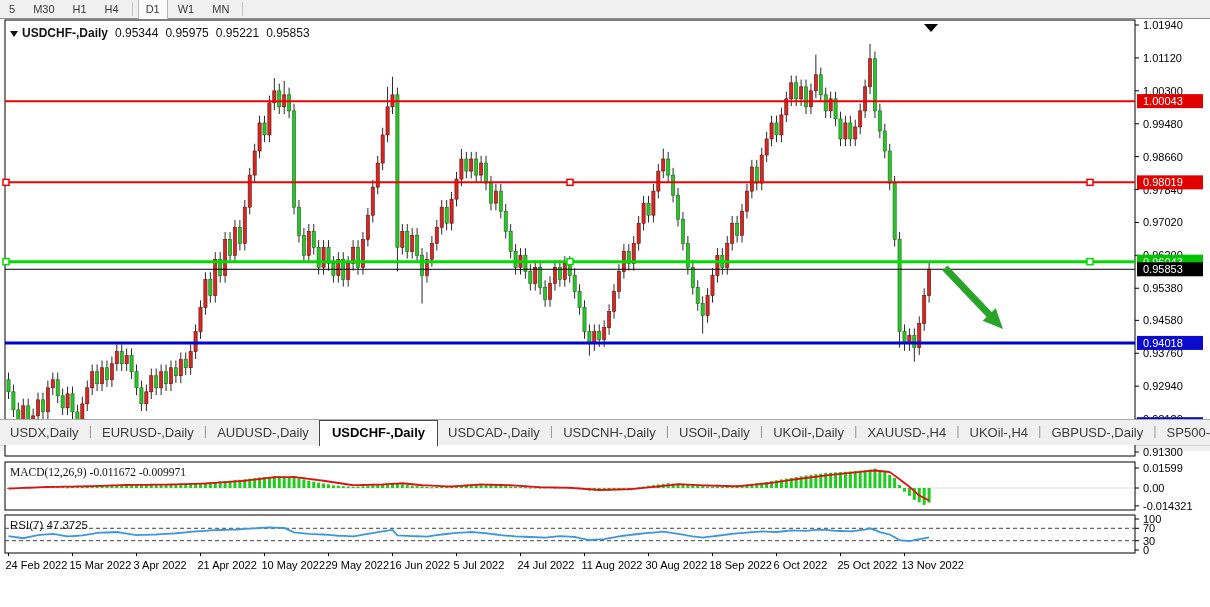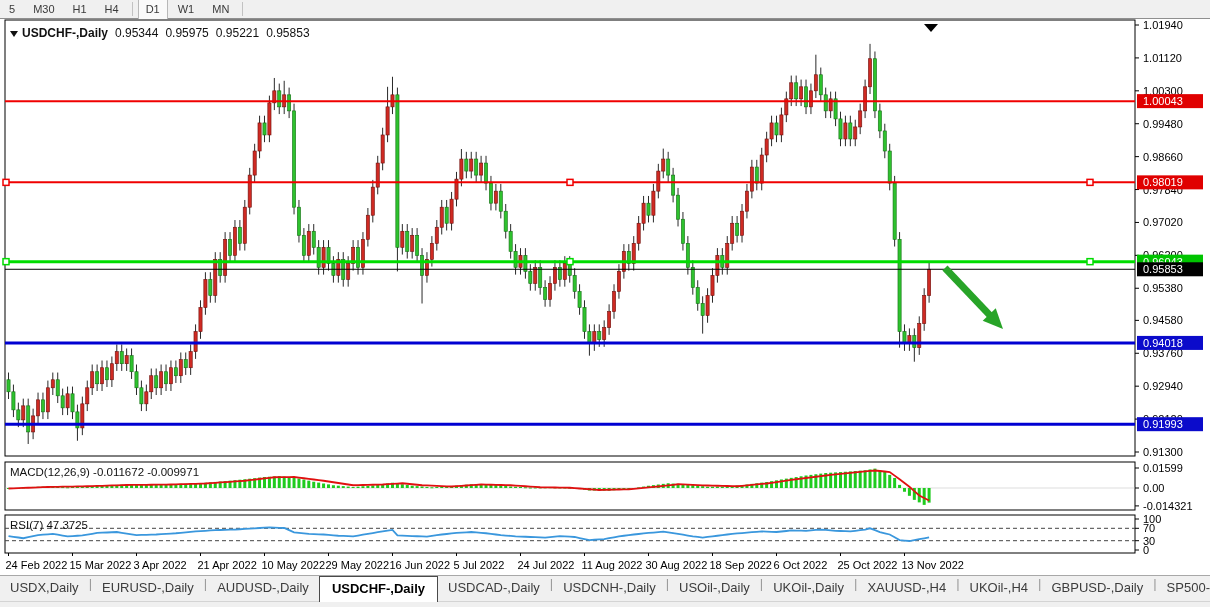--- a/index.html
+++ b/index.html
@@ -5,33 +5,33 @@
   * { margin:0; padding:0; box-sizing:border-box; }
   html,body { width:1210px; height:607px; overflow:hidden; background:#ffffff;
     font-family:"Liberation Sans", sans-serif; }
   
   .toolbar { height:19px; background:#f0f0f0; border-bottom:1px solid #8f8f8f;
     display:flex; align-items:center; font-size:11px; color:#333; }
   .tf-btn { padding:2px 8px; margin:0 1px; cursor:default; color:#3a3a3a; }
   .tf-btn.active { background:#fafafa; border:1px solid #b8b8b8; padding:4px 7px; }
   .tf-sep { width:1px; height:14px; background:#c2c2c2; margin:0 4px; }
   
-  .chart-wrap { position:relative; width:1210px; height:556px; background:#ffffff; }
+  .chart-wrap { position:relative; width:1210px; height:400px; background:#ffffff; }
   svg text { font-family:"Liberation Sans", sans-serif; }
   .overlay { position:absolute; font-size:12px; color:#111; white-space:nowrap; }
   .title-line { left:10px; top:7px; }
   .title-line .num { margin-left:7px; }
   .sym { font-weight:bold; margin-left:4px; }
   .tri { display:inline-block; width:0; height:0; border-left:4px solid transparent;
     border-right:4px solid transparent; border-top:6px solid #111; vertical-align:middle; }
-  .macd-label { left:10px; top:447px; font-size:11.5px; }
+  .macd-label { left:10px; top:447px; font-size:11.5px;font-family:Liberation Serif, serif; }
   .rsi-label  { left:10px; top:500px; font-size:11.5px; }
   
   .tabbar { height:26px; background:#f0f0f0; border-top:1px solid #a8a8a8;
-    display:flex; align-items:flex-start; font-size:13px; color:#3c3c3c; position:relative; }
+    display:flex; align-items:center; font-size:13px; color:#3c3c3c; position:relative; }
   .tab { padding:4px 10px 5px 10px; cursor:default; white-space:nowrap; }
   .tab.active { background:#ffffff; border:1px solid #4a4a4a; border-bottom:none;
     font-weight:bold; color:#000; padding:4px 12px 6px 12px; }
   .tab-sep { color:#9a9a9a; padding-bottom:5px; }
   .tab-spacer { width:34px; }
   .bottom-strip { height:6px; background:#f0f0f0; border-top:1px solid #d4d4d4; }
 </style>
 </head>
 <body>
 

